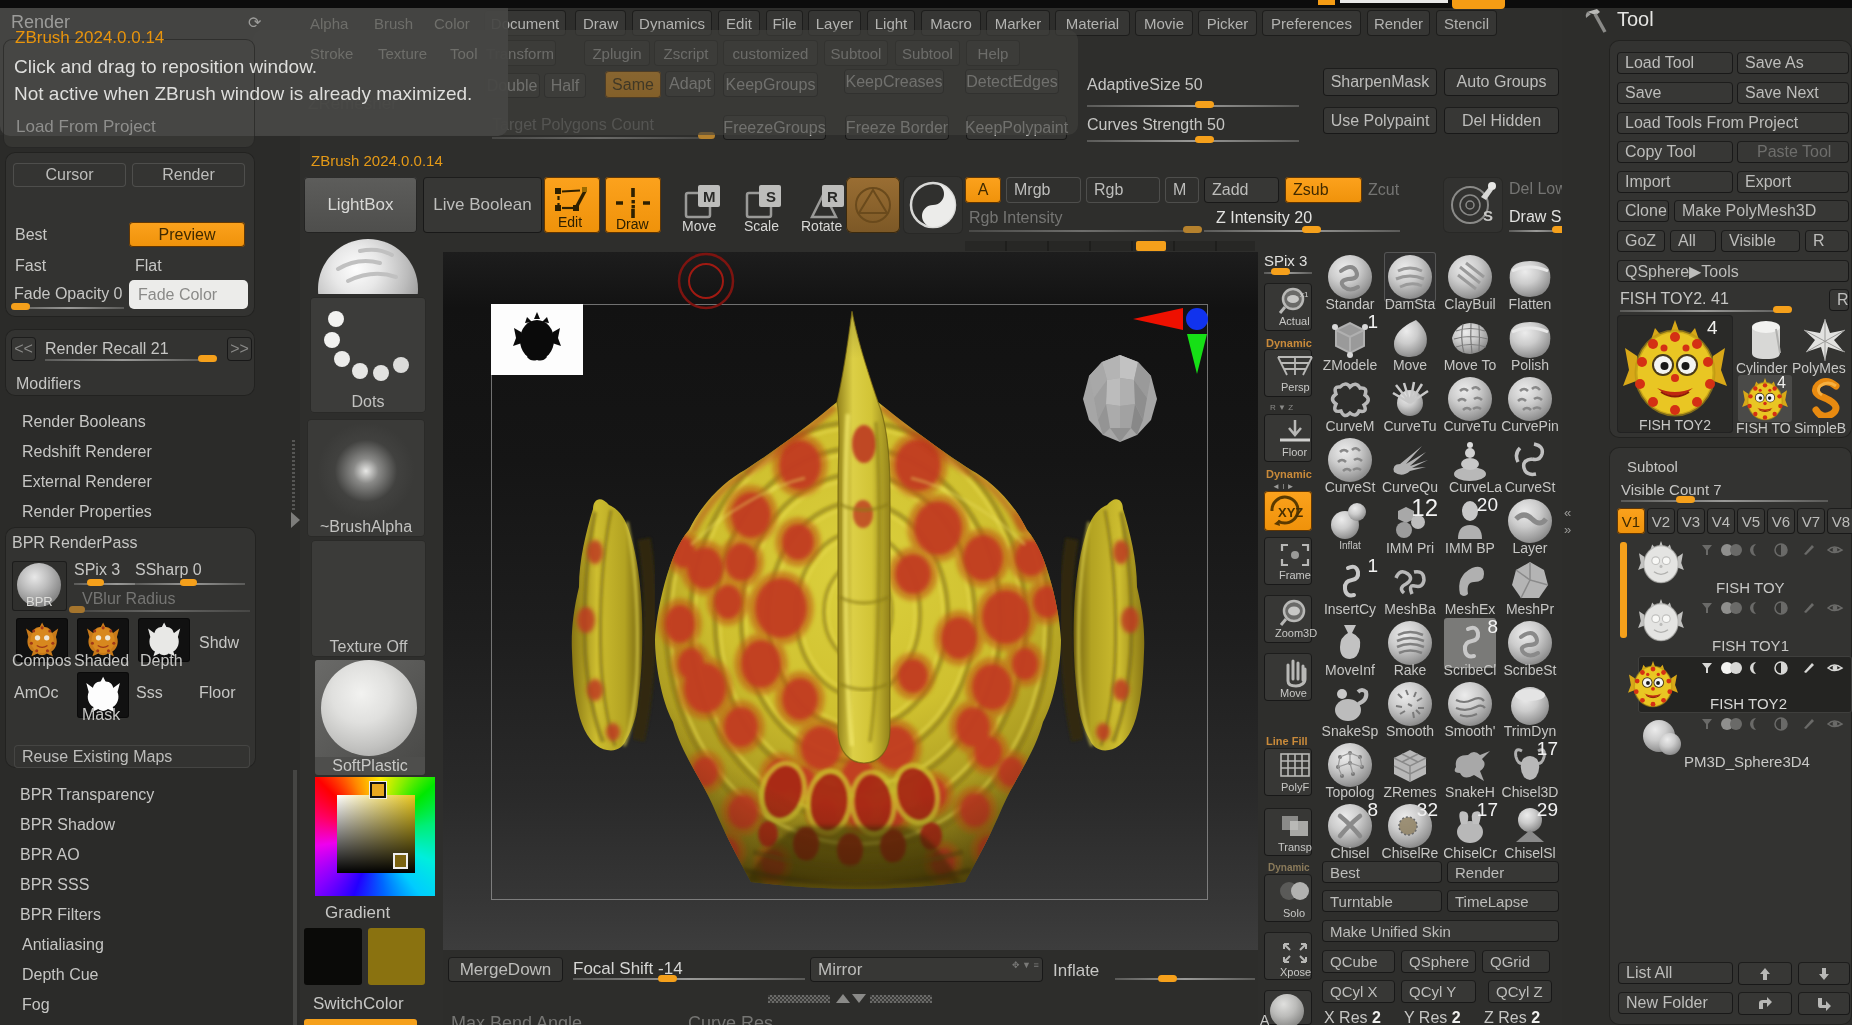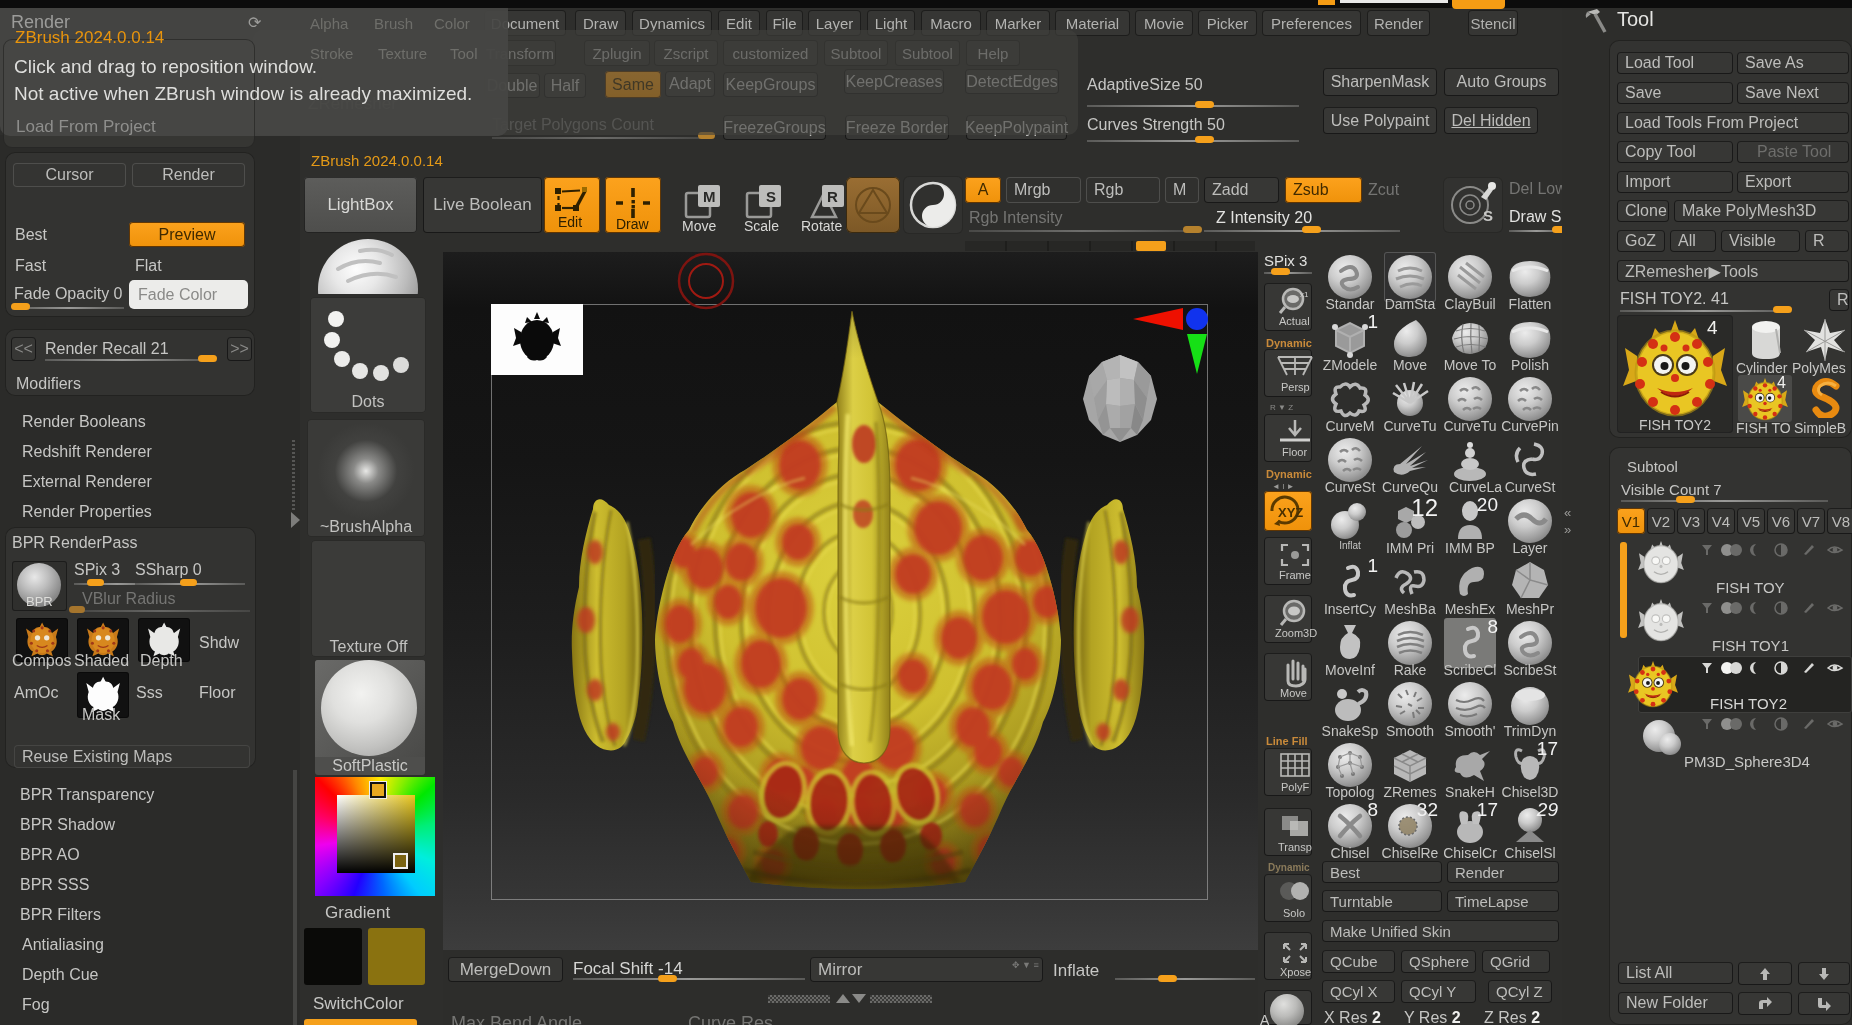--- a/index.html
+++ b/index.html
@@ -46,21 +46,21 @@
     <div class="menu" style="left:766px;top:10px;width:37px;">File</div>
     <div class="menu" style="left:808px;top:10px;width:53px;">Layer</div>
     <div class="menu" style="left:867px;top:10px;width:48px;">Light</div>
     <div class="menu" style="left:921px;top:10px;width:60px;">Macro</div>
     <div class="menu" style="left:986px;top:10px;width:64px;">Marker</div>
     <div class="menu" style="left:1055px;top:10px;width:75px;">Material</div>
     <div class="menu" style="left:1135px;top:10px;width:58px;">Movie</div>
     <div class="menu" style="left:1198px;top:10px;width:59px;">Picker</div>
     <div class="menu" style="left:1262px;top:10px;width:99px;">Preferences</div>
     <div class="menu" style="left:1367px;top:10px;width:63px;">Render</div>
-    <div class="menu" style="left:1468px;top:10px;width:50px;">Stencil</div>
+    <div class="menu" style="left:1436px;top:10px;width:61px;">Stencil</div>
 
     <div class="menu" style="left:484px;top:40px;width:72px;">Transform</div>
     <div class="menu" style="left:584px;top:40px;width:66px;">Zplugin</div>
     <div class="menu" style="left:654px;top:40px;width:64px;">Zscript</div>
     <div class="menu" style="left:723px;top:40px;width:95px;">customized</div>
     <div class="menu" style="left:824px;top:40px;width:64px;">Subtool</div>
     <div class="menu" style="left:895px;top:40px;width:65px;">Subtool</div>
     <div class="menu" style="left:966px;top:40px;width:54px;">Help</div>
   </div>
 
@@ -83,21 +83,21 @@
     <div class="btn c" style="left:723px;top:115px;width:103px;height:25px;">FreezeGroups</div>
     <div class="btn c" style="left:845px;top:115px;width:104px;height:25px;">Freeze Border</div>
     <div class="btn c" style="left:966px;top:115px;width:101px;height:25px;">KeepPolypaint</div>
     <div class="lbl" style="left:1087px;top:116px;">Curves Strength 50</div>
     <div class="track" style="left:1087px;top:140px;width:212px;"></div>
     <div class="handle" style="left:1195px;top:136px;"></div>
 
     <div class="btn c" style="left:1323px;top:68px;width:114px;height:28px;">SharpenMask</div>
     <div class="btn c" style="left:1444px;top:68px;width:115px;height:28px;">Auto Groups</div>
     <div class="btn c" style="left:1323px;top:107px;width:114px;height:27px;">Use Polypaint</div>
-    <div class="btn c" style="left:1444px;top:107px;width:94px;height:27px;text-decoration:underline;">Del Hidden</div>
+    <div class="btn c" style="left:1444px;top:107px;width:115px;height:27px;">Del Hidden</div>
   </div>
 
   <div id="leftpanel">
     <div class="abs" style="left:0;top:135px;width:300px;height:890px;background:#2b2b29;"></div>
 
     <div class="panelbox" style="left:5px;top:152px;width:250px;height:165px;"></div>
     <div class="btn c" style="left:13px;top:163px;width:113px;height:24px;box-shadow:inset 0 0 0 1px #4e4e4c;background:#343432;">Cursor</div>
     <div class="btn c" style="left:132px;top:163px;width:113px;height:24px;box-shadow:inset 0 0 0 1px #4e4e4c;background:#343432;">Render</div>
     <div class="lbl" style="left:15px;top:226px;">Best</div>
     <div class="btn c orange" style="left:129px;top:222px;width:116px;height:25px;">Preview</div>
@@ -1116,21 +1116,21 @@
           <path d="M15 22 Q10 6 20 10 Q24 12 21 22 M33 22 Q38 6 28 10 Q24 12 27 22" fill="#c0c0c0"></path>
         </svg>
       <div style="position:absolute;right:-2px;top:-2px;color:#f2f2f2;font-size:19px;">17</div>
     </div>
     <div class="abs" style="left:1438px;top:845px;width:64px;text-align:center;color:#c6c6c4;font-size:14px;overflow:hidden;white-space:nowrap;">ChiselCr</div>
     <div class="abs" style="left:1504px;top:801px;width:52px;height:50px;">
       <svg width="48" height="48" viewBox="0 0 48 48" style="position:absolute;left:2px;top:1px;">
           <circle cx="24" cy="18" r="12" fill="url(#bsph)"></circle>
           <path d="M10 40 L24 28 L38 40 Z" fill="#8a8a8a"></path>
         </svg>
-      <div style="position:absolute;right:-2px;top:-2px;color:#f2f2f2;font-size:19px;font-style:italic;">29</div>
+      <div style="position:absolute;right:-2px;top:-2px;color:#f2f2f2;font-size:19px;">29</div>
     </div>
     <div class="abs" style="left:1498px;top:845px;width:64px;text-align:center;color:#c6c6c4;font-size:14px;overflow:hidden;white-space:nowrap;">ChiselSl</div>
     <div class="btn" style="left:1322px;top:861px;width:120px;height:22px;font-size:15px;">Best</div>
     <div class="btn" style="left:1447px;top:861px;width:112px;height:22px;font-size:15px;">Render</div>
     <div class="btn" style="left:1322px;top:890px;width:120px;height:22px;font-size:15px;">Turntable</div>
     <div class="btn" style="left:1447px;top:890px;width:112px;height:22px;font-size:15px;">TimeLapse</div>
     <div class="btn" style="left:1322px;top:920px;width:237px;height:22px;font-size:15px;">Make Unified Skin</div>
     <div class="btn" style="left:1322px;top:950px;width:73px;height:23px;font-size:15px;">QCube</div>
     <div class="btn" style="left:1401px;top:950px;width:75px;height:23px;font-size:15px;">QSphere</div>
     <div class="btn" style="left:1482px;top:950px;width:68px;height:23px;font-size:15px;">QGrid</div>
@@ -1212,21 +1212,21 @@
     <div class="btn" style="left:1617px;top:141px;width:116px;height:22px;font-size:16px;">Copy Tool</div>
     <div class="btn dim" style="left:1737px;top:141px;width:112px;height:22px;font-size:16px;padding-left:20px;">Paste Tool</div>
     <div class="btn" style="left:1617px;top:171px;width:116px;height:22px;font-size:16px;">Import</div>
     <div class="btn" style="left:1737px;top:171px;width:112px;height:22px;font-size:16px;">Export</div>
     <div class="btn" style="left:1617px;top:200px;width:52px;height:22px;font-size:16px;">Clone</div>
     <div class="btn" style="left:1674px;top:200px;width:175px;height:22px;font-size:16px;">Make PolyMesh3D</div>
     <div class="btn" style="left:1617px;top:230px;width:48px;height:22px;font-size:16px;">GoZ</div>
     <div class="btn" style="left:1670px;top:230px;width:46px;height:22px;font-size:16px;">All</div>
     <div class="btn" style="left:1721px;top:230px;width:79px;height:22px;font-size:16px;">Visible</div>
     <div class="btn" style="left:1805px;top:230px;width:44px;height:22px;font-size:16px;">R</div>
-    <div class="btn" style="left:1617px;top:260px;width:232px;height:22px;font-size:16px;">ZRemesher▶Tools</div>
+    <div class="btn" style="left:1617px;top:260px;width:232px;height:22px;font-size:16px;">QSphere▶Tools</div>
     <div class="lbl" style="left:1620px;top:290px;">FISH TOY2. 41</div>
     <div class="track" style="left:1620px;top:310px;width:167px;"></div>
     <div class="handle" style="left:1773px;top:306px;"></div>
     <div class="btn" style="left:1829px;top:289px;width:20px;height:22px;font-size:16px;">R</div>
     <div class="abs" style="left:1617px;top:315px;width:116px;height:118px;background:#2a2a28;border-radius:4px;box-shadow:inset 0 0 0 1px #222;"></div>
     <svg class="abs" style="left:1623px;top:318px;" width="104" height="100" viewBox="0 0 104 100">
         <use href="#fishc"></use>
       </svg>
     <div class="abs" style="left:1707px;top:317px;color:#f0f0ee;font-size:19px;">4</div>
     <div class="abs" style="left:1617px;top:417px;width:116px;text-align:center;color:#c8c8c6;font-size:14px;">FISH TOY2</div>

